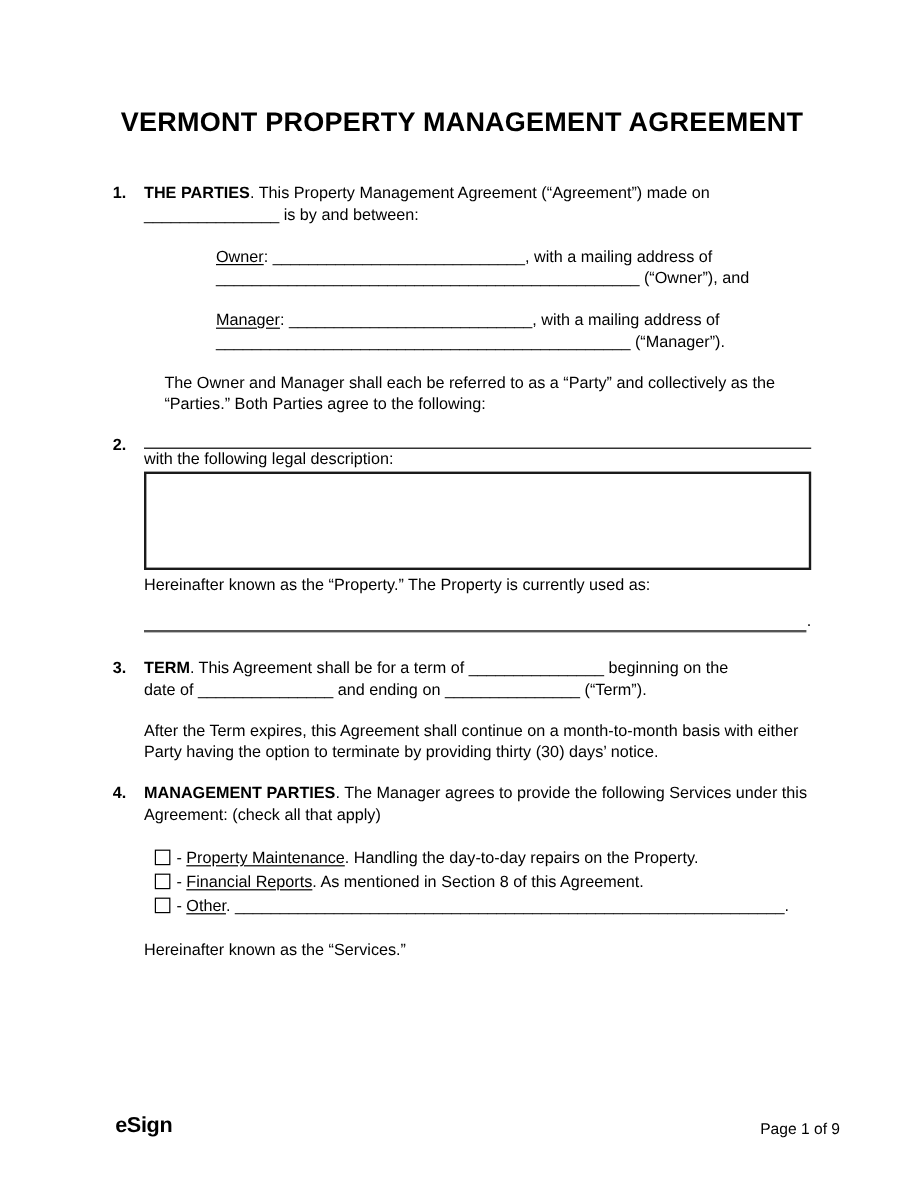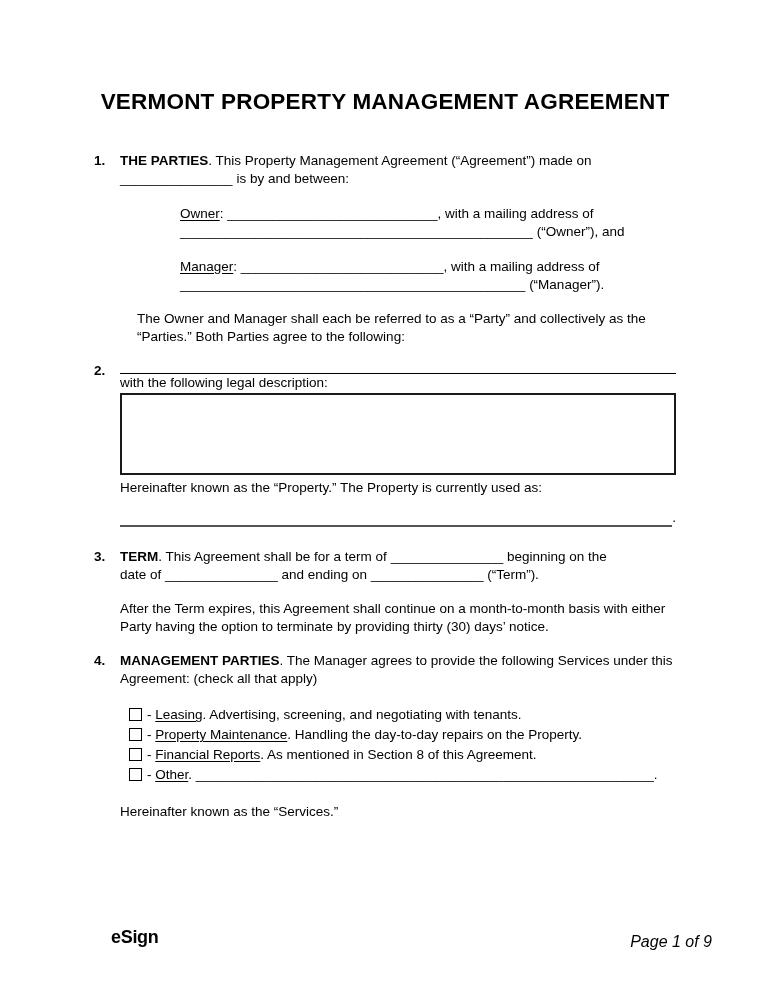--- a/index.html
+++ b/index.html
@@ -62,27 +62,26 @@
     vertical-align: -2px;
     margin-right: 5px;
   }
   .svc-hereinafter { margin-top: 18px; }
   .footer {
     position: absolute;
     left: 0; right: 0; top: 927px;
     height: 24px;
   }
   .brand {
-    position: absolute; left: 111px; top: 0;
+    position: absolute; left: 96px; top: 0;
     font-size: 18px; font-weight: bold; letter-spacing: -0.3px;
   }
   .page-indicator {
-    position: absolute; right: 56px; top: 6px;
-    font-size: 16px;
-    font-style: italic;
+    position: absolute; right: 68px; top: 6px;
+    font-size: 13px;
   }
 </style>
 </head>
 <body>
 
 <div class="page">
 
   <h1 class="doc-title">VERMONT PROPERTY MANAGEMENT AGREEMENT</h1>
 
   <div class="sec sec-parties">
@@ -129,21 +128,20 @@
       <div class="mt">After the Term expires, this Agreement shall continue on a month-to-month basis with either Party having the option to terminate by providing thirty (30) days’ notice.</div>
     </div>
   </div>
 
   <div class="sec sec-services">
     <div class="num">4.</div>
     <div class="content">
       <div><span class="heading">MANAGEMENT PARTIES</span><span>. The Manager agrees to provide the following Services under this Agreement: (check all that apply)</span></div>
 
       <div class="svc-list">
-        <div class="svc-row"><span class="checkbox"></span><span>- </span><span class="u">Leasing</span><span>. Advertising, screening, and negotiating with tenants.</span></div>
         <div class="svc-row"><span class="checkbox"></span><span>- </span><span class="u">Property Maintenance</span><span>. Handling the day-to-day repairs on the Property.</span></div>
         <div class="svc-row"><span class="checkbox"></span><span>- </span><span class="u">Financial Reports</span><span>. As mentioned in Section 8 of this Agreement.</span></div>
         <div class="svc-row"><span class="checkbox"></span><span>- </span><span class="u">Other</span><span>. </span><span>_____________________________________________________________</span><span>.</span></div>
       </div>
 
       <div class="svc-hereinafter">Hereinafter known as the “Services.”</div>
     </div>
   </div>
 
   <div class="footer">

